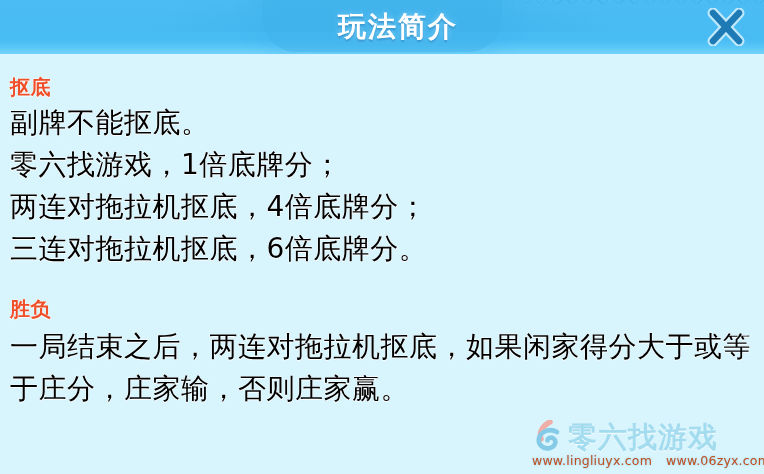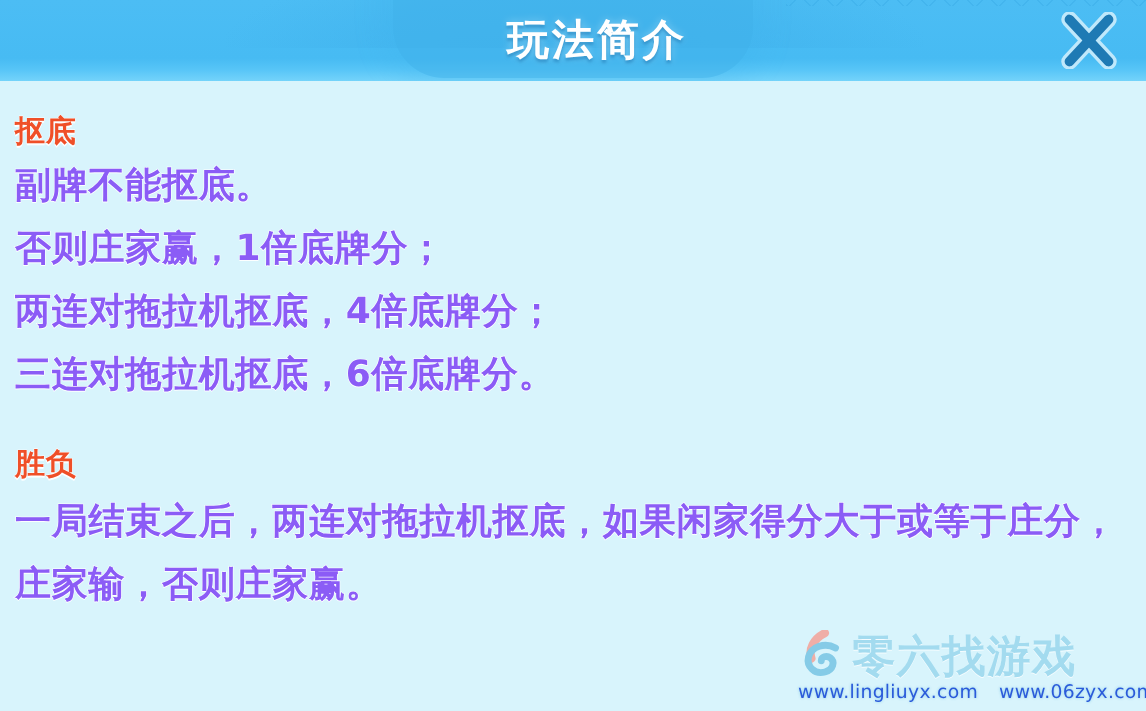--- a/index.html
+++ b/index.html
@@ -91,23 +91,23 @@
     font-weight:bold;
     color:#ef4f28;
     line-height:30px;
     letter-spacing:.5px;
     -webkit-text-stroke:.6px #ffffff;
     paint-order:stroke fill;
     text-shadow:0 1px 0 rgba(255,255,255,.9);
   }
 
   .rule-line {
-    font-size:24px;
-    font-weight:bold;
-    color:#8b5cf6;
+    font-size:28px;
+    font-weight:normal;
+    color:#000000;
     line-height:42px;
     letter-spacing:.5px;
     -webkit-text-stroke:.7px #ffffff;
     paint-order:stroke fill;
     text-shadow:0 1px 0 rgba(255,255,255,.85);
     white-space:nowrap;
   }
   .rule-line.wrap { white-space:normal; max-width:744px; }
 
   #section-outcome { margin-top:20px; }
@@ -140,21 +140,21 @@
     text-shadow:0 1px 0 rgba(255,255,255,.8);
   }
   #watermark-urls {
     display:flex;
     gap:14px;
     padding-left:2px;
     margin-top:-1px;
   }
   .watermark-url {
     font-size:12.5px;
-    color:#1d4ed8;
+    color:#c2410c;
     letter-spacing:.2px;
     text-shadow:0 0 2px rgba(120,195,225,.9);
     text-align:right;
   }
 </style>
 </head>
 <body>
 
 <div id="dialog-header">
   <div id="header-banner-wings"></div>
@@ -176,21 +176,21 @@
       </svg>
     </span>
   </div>
 </div>
 
 <div id="dialog-body">
 
   <div class="rules-section">
     <div class="section-heading">抠底</div>
     <div class="rule-line">副牌不能抠底。</div>
-    <div class="rule-line">否则庄家赢，1倍底牌分；</div>
+    <div class="rule-line">零六找游戏，1倍底牌分；</div>
     <div class="rule-line">两连对拖拉机抠底，4倍底牌分；</div>
     <div class="rule-line">三连对拖拉机抠底，6倍底牌分。</div>
   </div>
 
   <div class="rules-section" id="section-outcome">
     <div class="section-heading">胜负</div>
     <div class="rule-line wrap">一局结束之后，两连对拖拉机抠底，如果闲家得分大于或等于庄分，庄家输，否则庄家赢。</div>
   </div>
 
   <div id="watermark">

